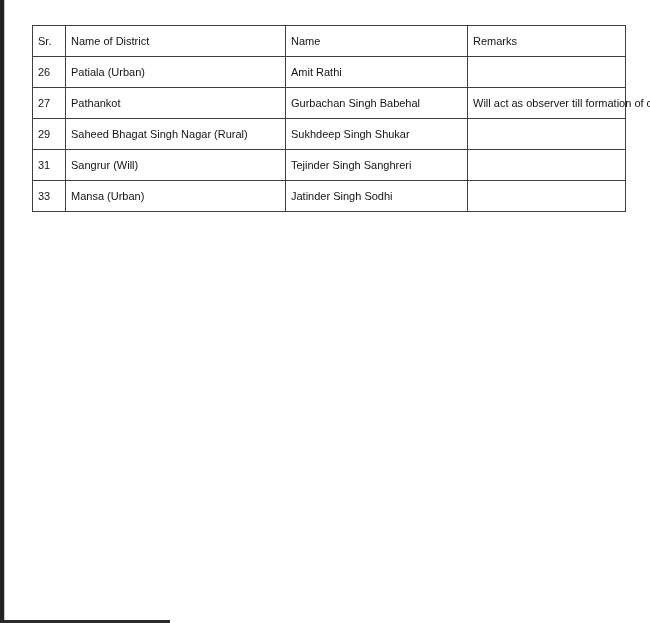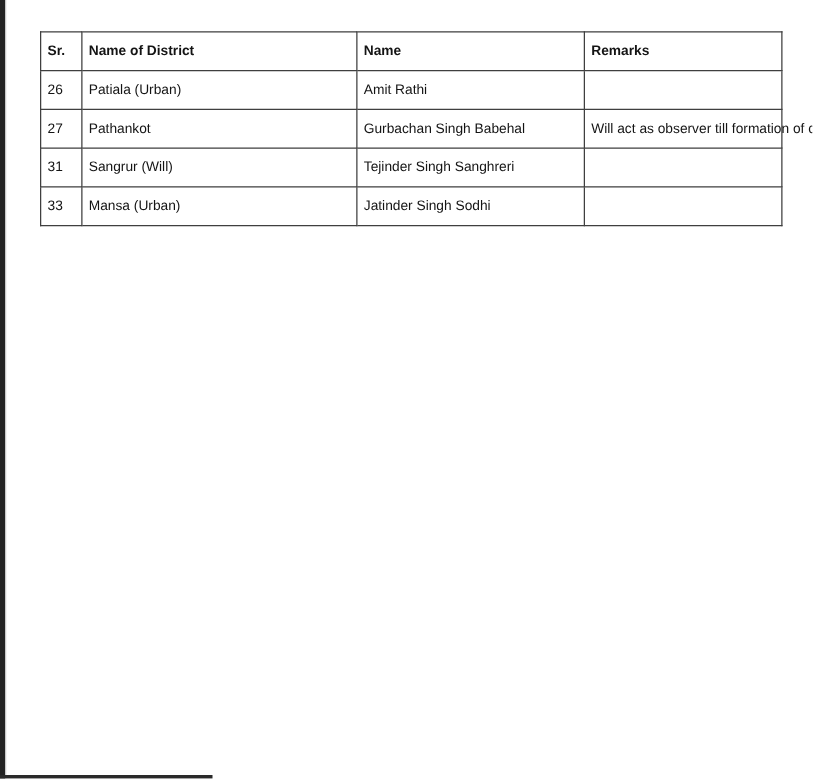--- a/index.html
+++ b/index.html
@@ -50,21 +50,21 @@
   table.doc-table td {
     border: 1px solid #3f3f3f;
     height: 30px;
     padding: 0 4px 0 5px;
     text-align: left;
     vertical-align: middle;
     overflow: visible;
     background: #ffffff;
   }
   table.doc-table th {
-    font-weight: bold;
+    font-weight: normal;
   }
   table.doc-table td span.cell-text {
     white-space: nowrap;
     text-align: center;
   }
   col.col-sr       { width: 33px; }
   col.col-district { width: 220px; }
   col.col-name     { width: 182px; }
   col.col-remarks  { width: 158px; }
 </style>
@@ -98,20 +98,26 @@
           <td><span class="cell-text">Amit Rathi</span></td>
           <td><span class="cell-text"></span></td>
         </tr>
         <tr>
           <td><span class="cell-text">27</span></td>
           <td><span class="cell-text">Pathankot</span></td>
           <td><span class="cell-text">Gurbachan Singh Babehal</span></td>
           <td><span class="cell-text">Will act as observer till formation of c</span></td>
         </tr>
         <tr>
+          <td><span class="cell-text">29</span></td>
+          <td><span class="cell-text">Saheed Bhagat Singh Nagar (Rural)</span></td>
+          <td><span class="cell-text">Sukhdeep Singh Shukar</span></td>
+          <td><span class="cell-text"></span></td>
+        </tr>
+        <tr>
           <td><span class="cell-text">31</span></td>
           <td><span class="cell-text">Sangrur (Will)</span></td>
           <td><span class="cell-text">Tejinder Singh Sanghreri</span></td>
           <td><span class="cell-text"></span></td>
         </tr>
         <tr>
           <td><span class="cell-text">33</span></td>
           <td><span class="cell-text">Mansa (Urban)</span></td>
           <td><span class="cell-text">Jatinder Singh Sodhi</span></td>
           <td><span class="cell-text"></span></td>

